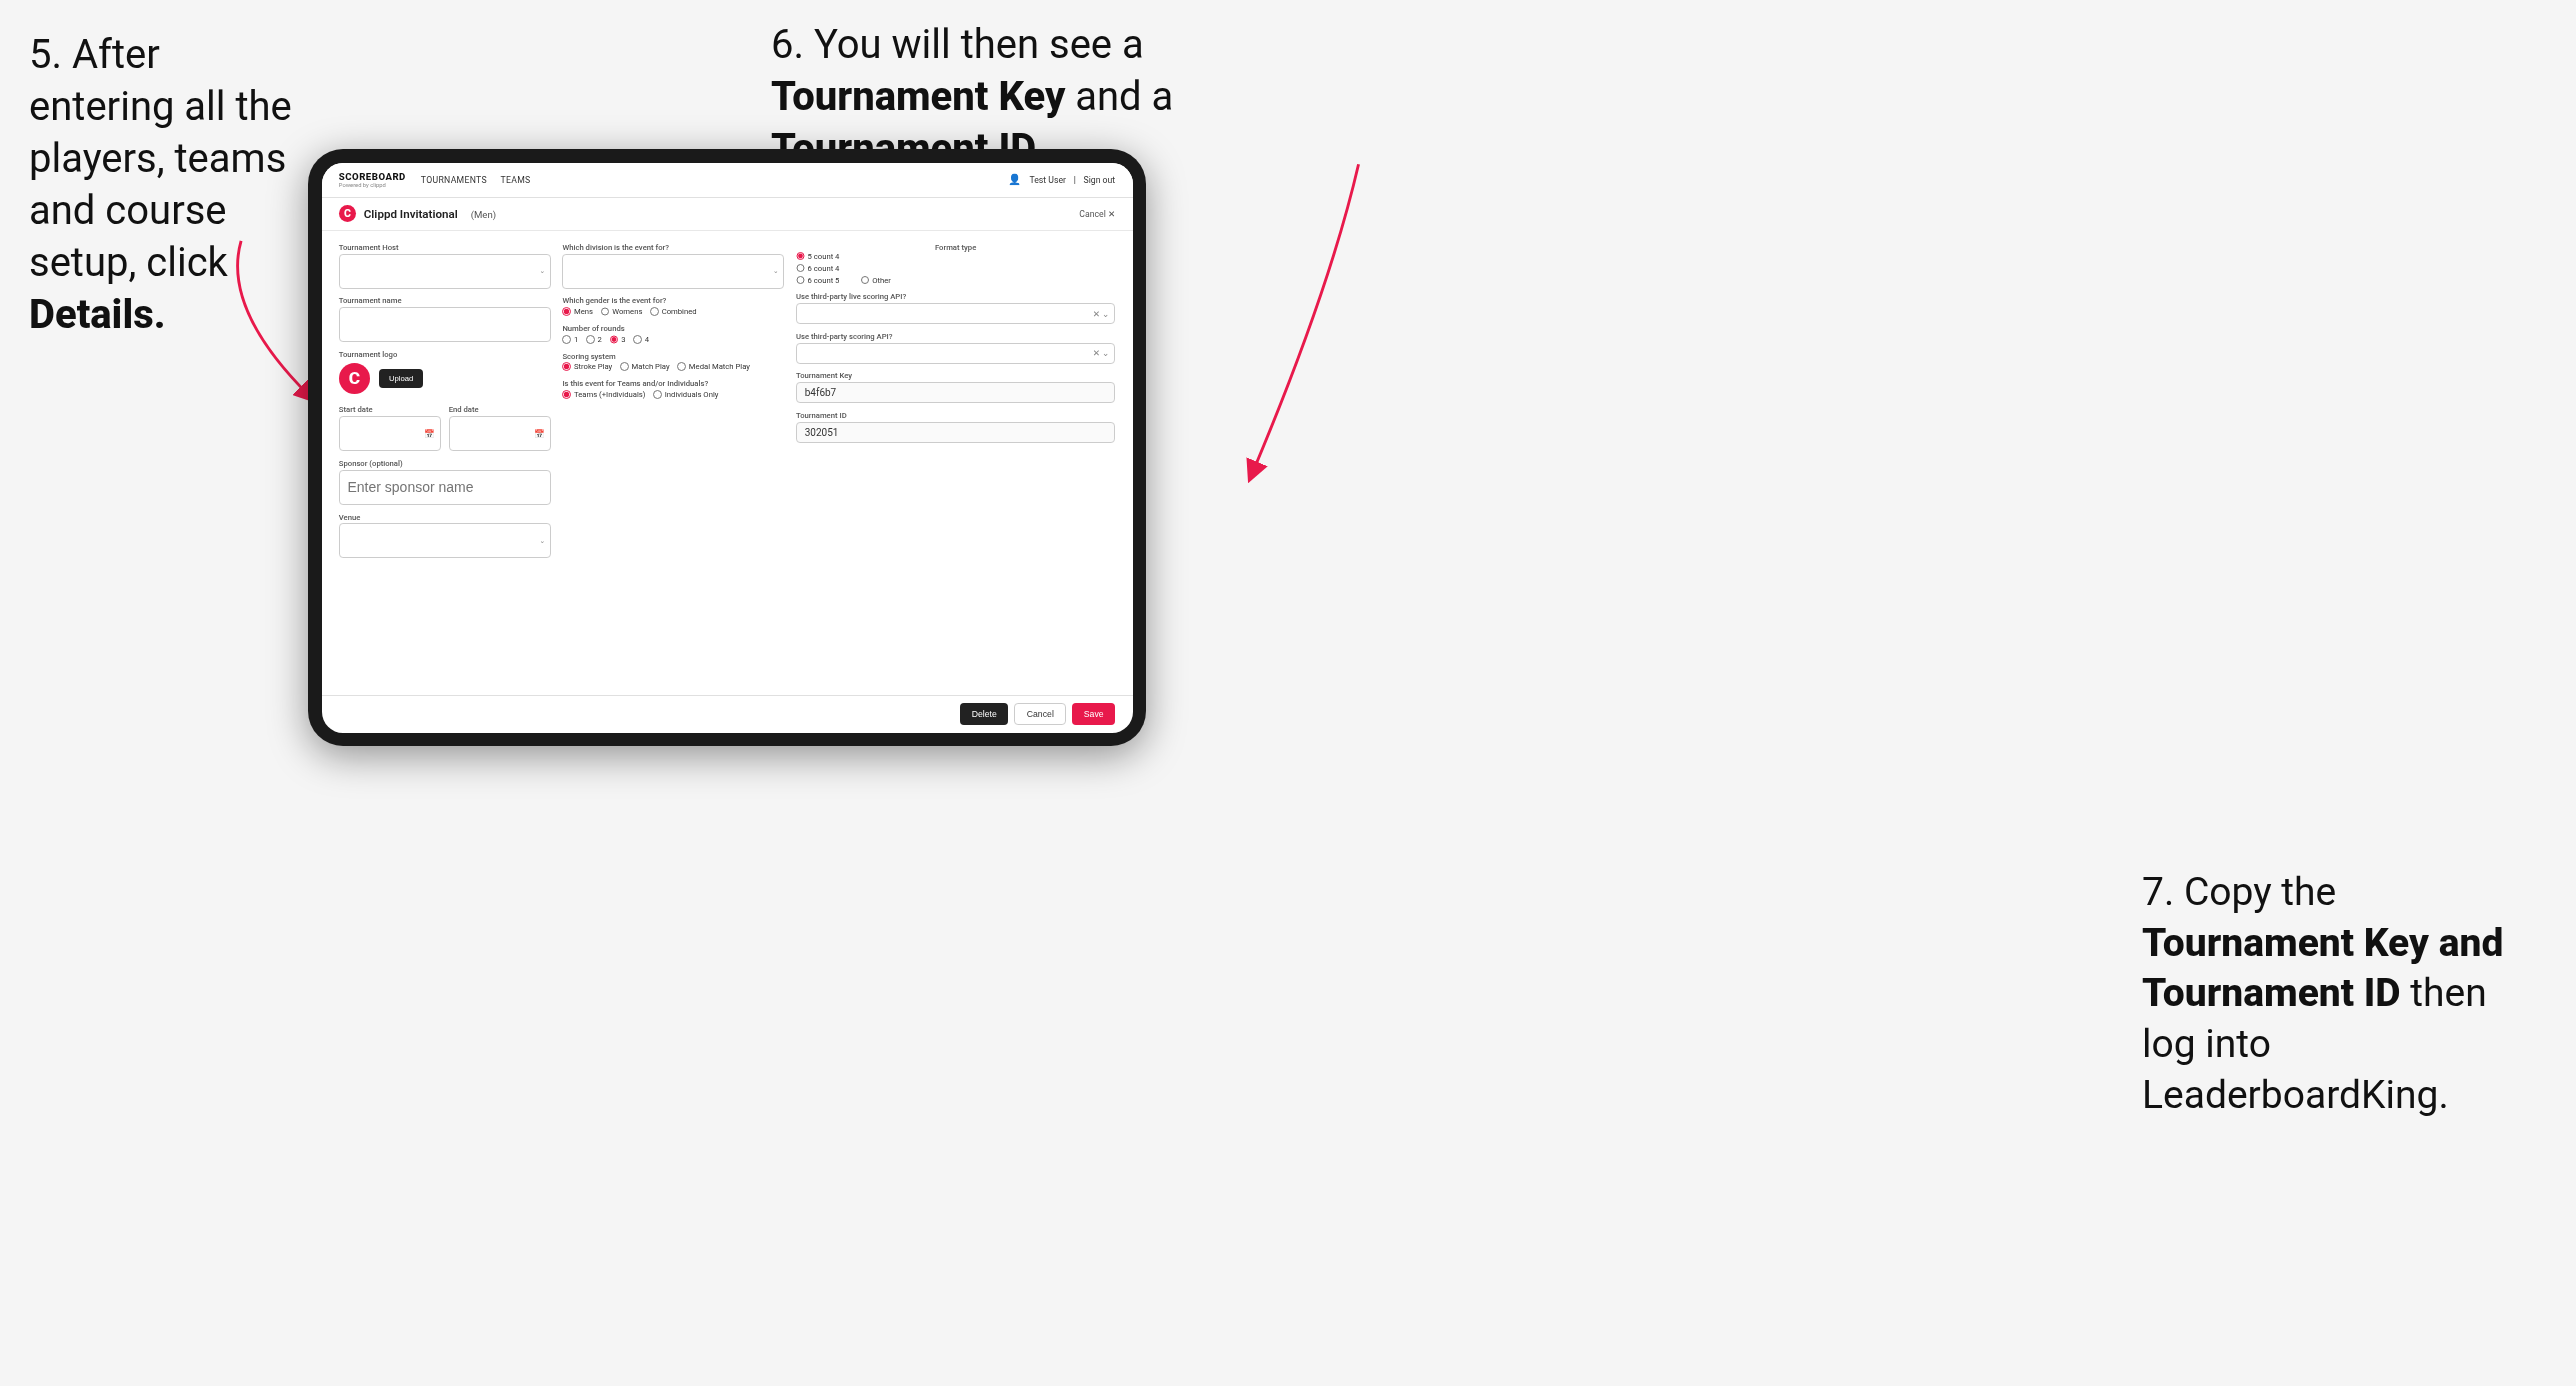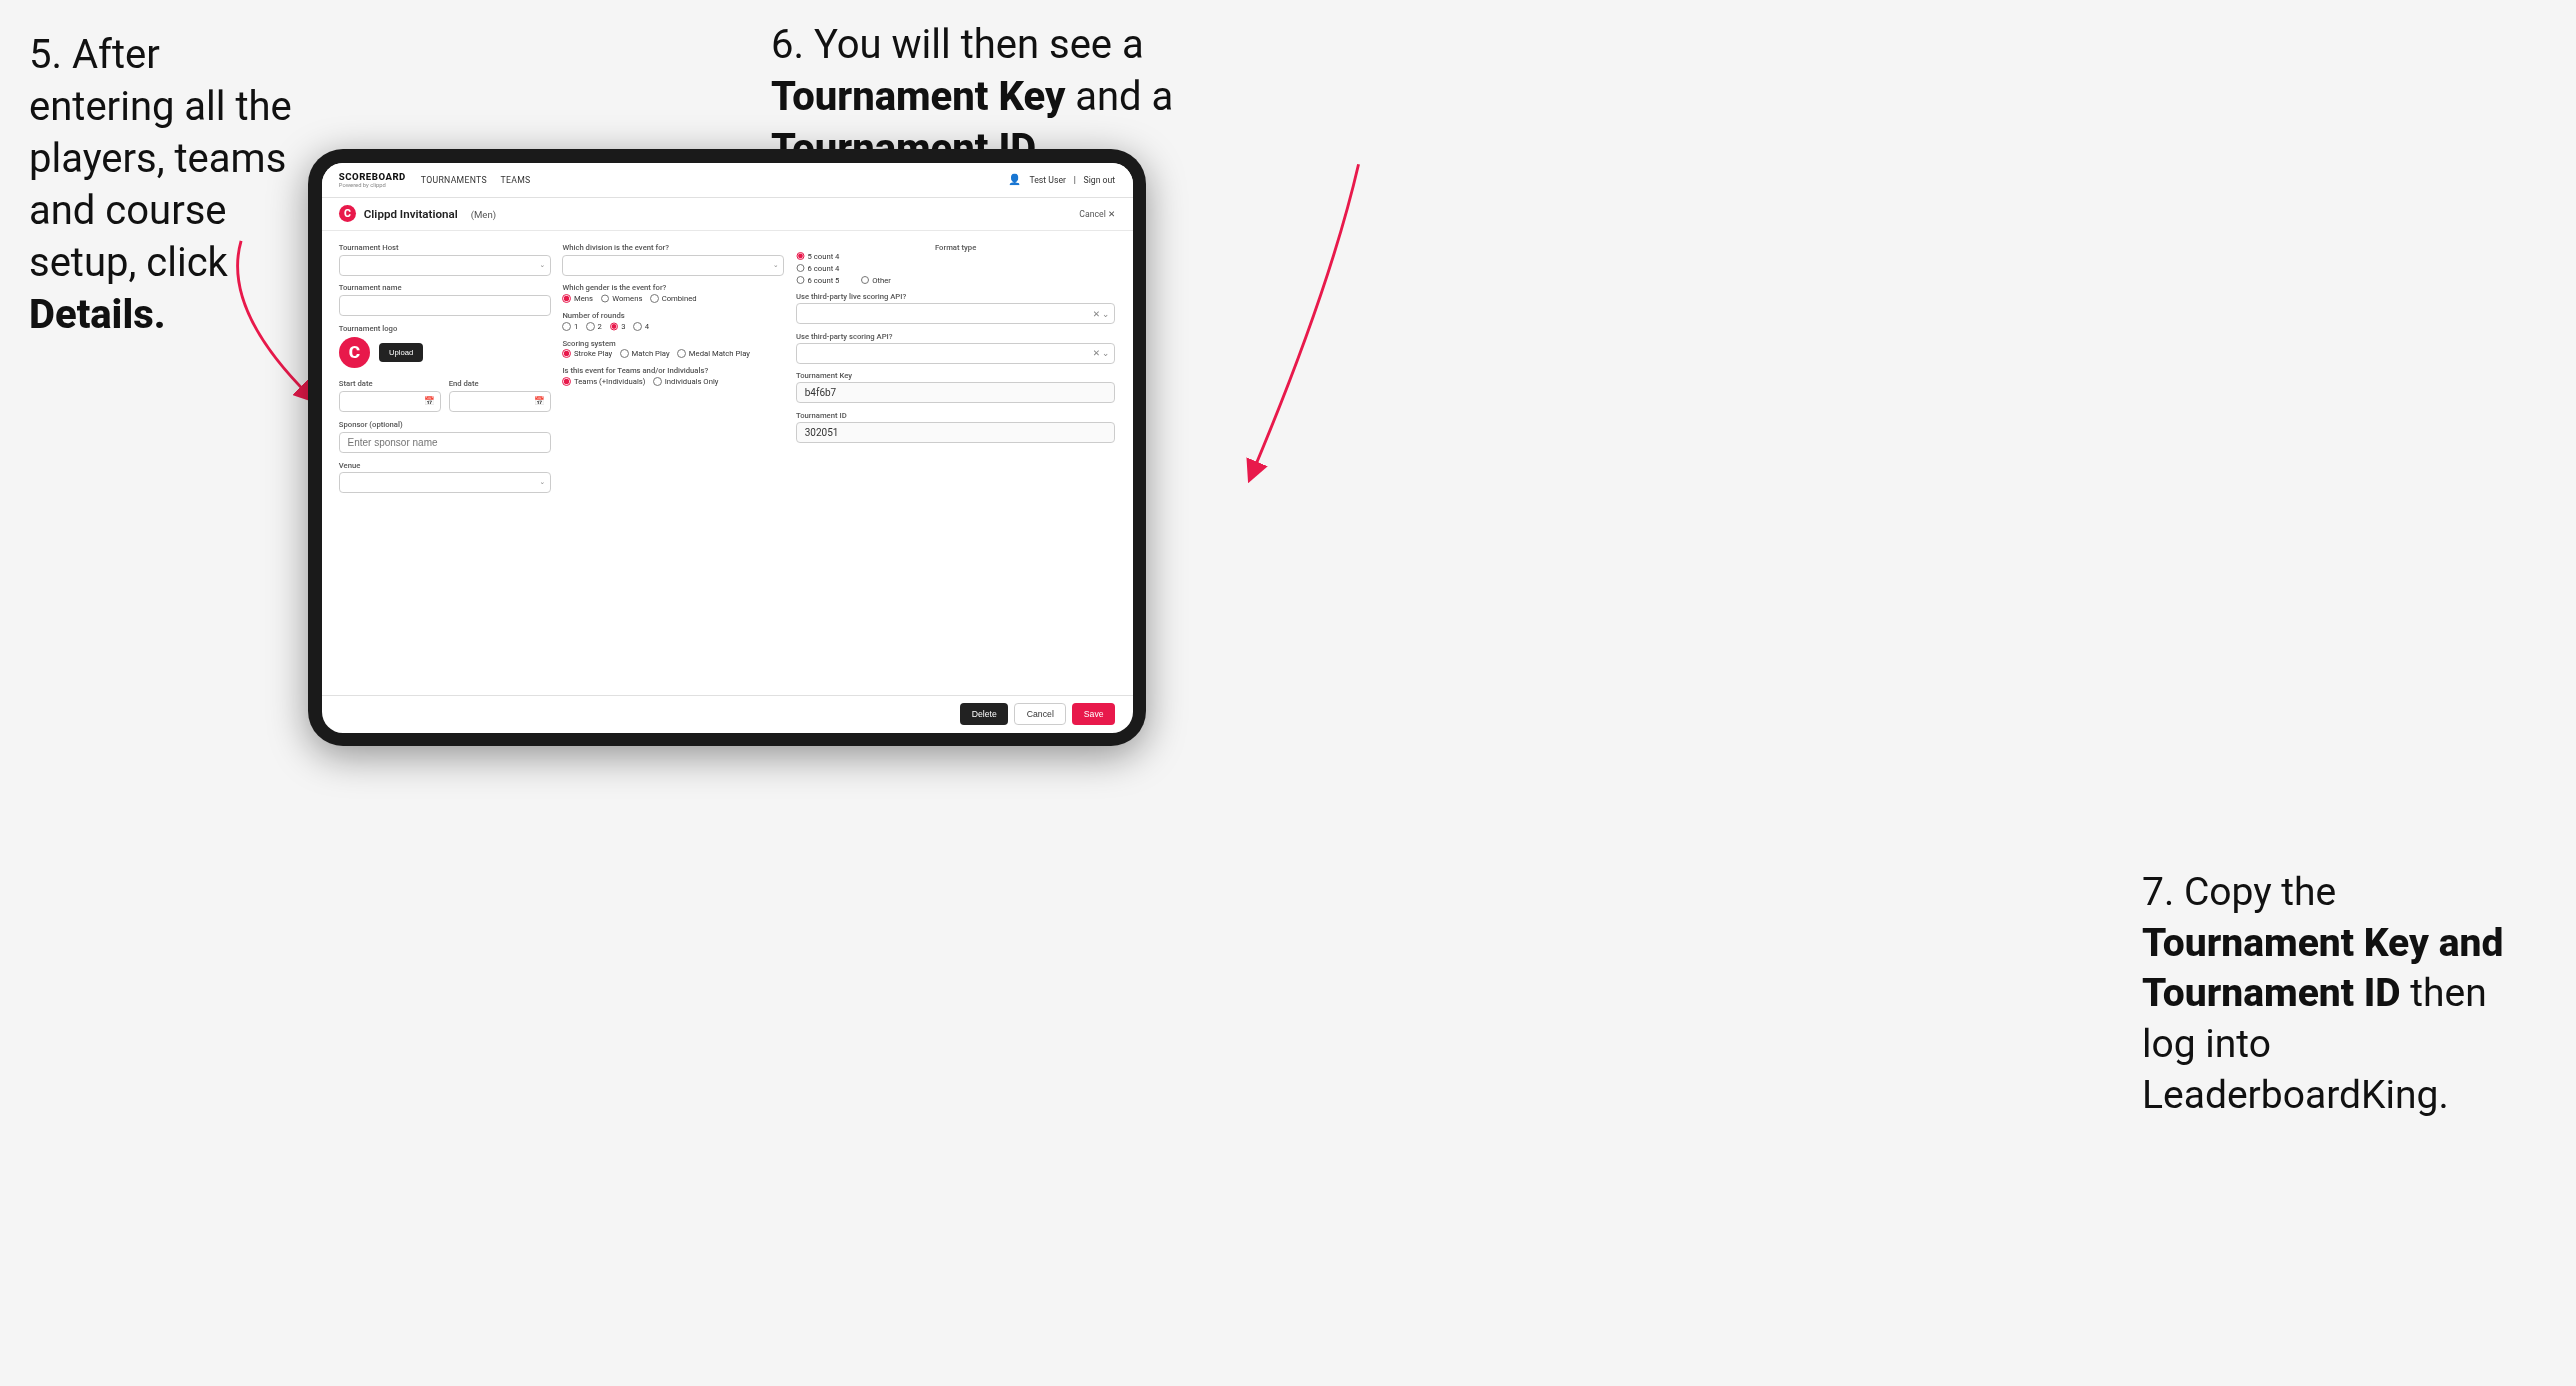--- a/index.html
+++ b/index.html
@@ -169,24 +169,24 @@
       font-size: 7.7px;
       color: #555;
       margin-bottom: 1.9px;
       font-weight: 500;
     }
     .form-input {
       width: 100%;
       border: 1px solid #ccc;
       border-radius: 3.9px;
       padding: 3.9px 7.7px;
-      font-size: 10px;
+      font-size: 14px;
       color: #222;
       background: #fff;
-      height: 21px;
+      height: 35px;
     }
     .select-wrapper {
       position: relative;
     }
     .select-arrow {
       position: absolute;
       right: 5.8px;
       top: 50%;
       transform: translateY(-50%);
       font-size: 6.7px;

